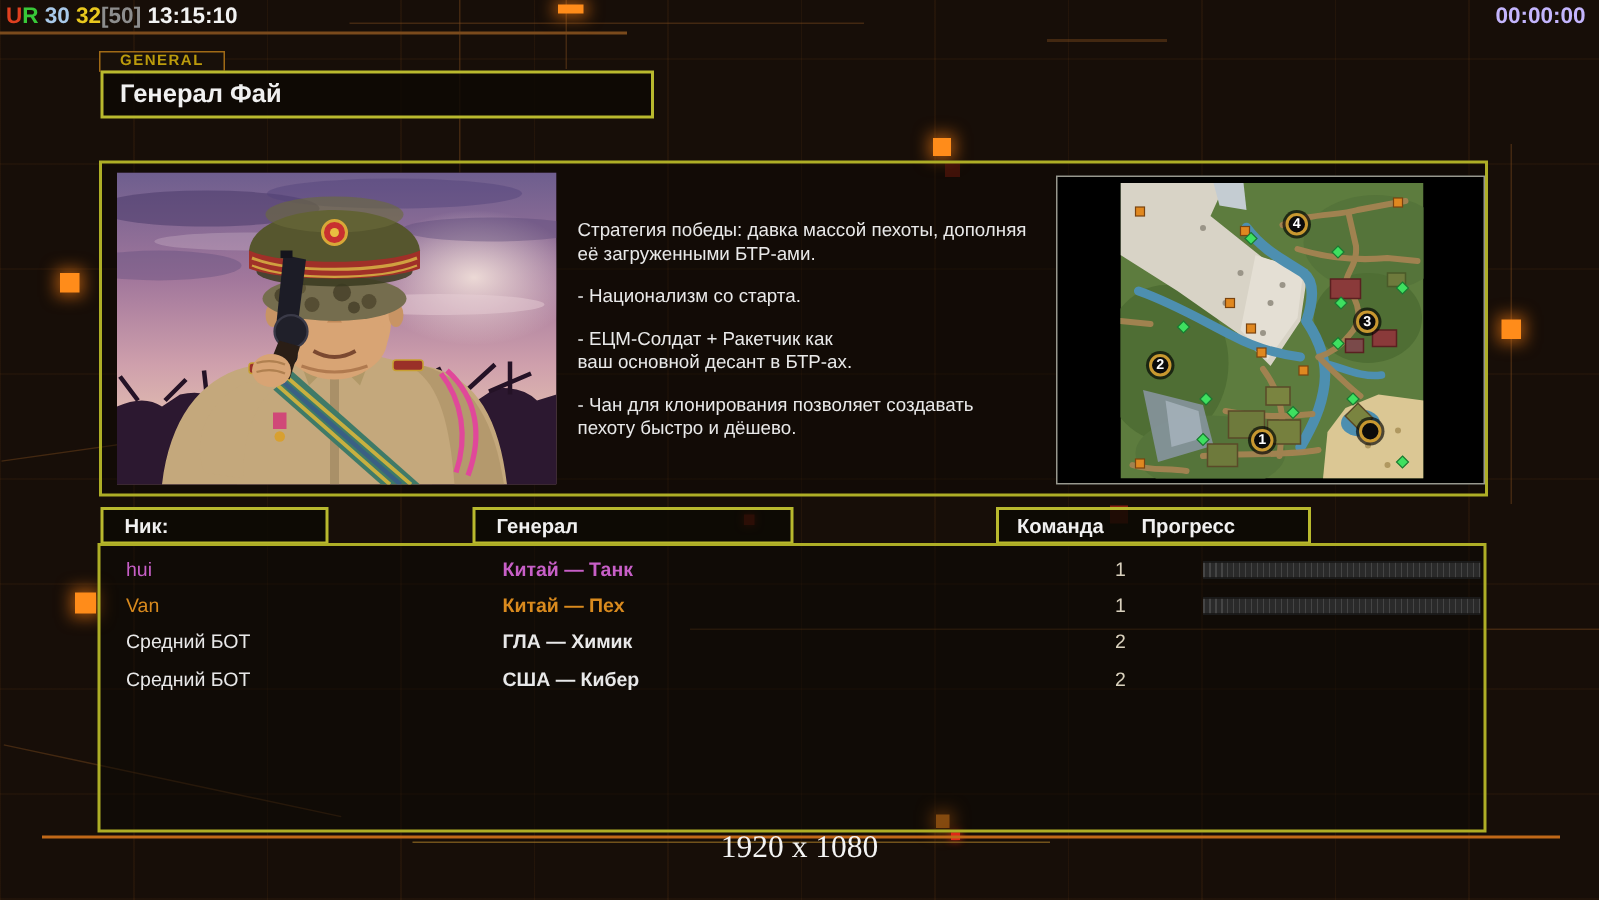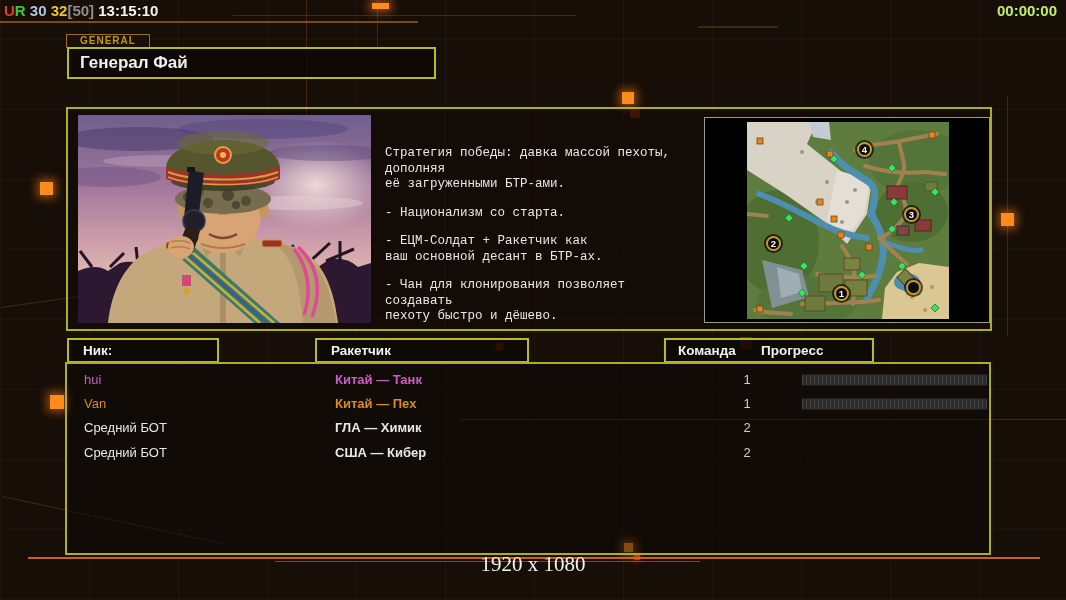--- a/index.html
+++ b/index.html
@@ -26,21 +26,21 @@
   .dot { position:absolute; background:#e02818; box-shadow:0 0 5px 1px rgba(220,40,20,.6); }
 
   
   .topbar-left { position:absolute; left:4px; top:2px; font-size:15px; font-weight:bold; white-space:pre; }
   .seg-red   { color:#e04020; }
   .seg-green { color:#38c838; }
   .seg-blue  { color:#a9c9e9; }
   .seg-yellow{ color:#e9c81e; }
   .seg-gray  { color:#8d8d8d; }
   .seg-white { color:#f2f2f2; }
-  .topbar-right { position:absolute; right:9px; top:2px; font-size:15px; font-weight:bold; color:#bef264; }
+  .topbar-right { position:absolute; right:9px; top:2px; font-size:15px; font-weight:bold; color:#c4b5fd; }
 
   
   .general-tab {
     position:absolute; left:66px; top:34px; height:14px; padding:0 13px;
     background:#18100a; border:1px solid #a06a16; border-bottom-color:#7a4a14;
     color:#bb9b0c; font-size:10px; font-weight:bold; letter-spacing:1px; line-height:12px;
   }
   .title-box {
     position:absolute; left:67px; top:47px; width:369px; height:32px;
     border:2px solid #b9b92e; background:rgba(12,9,4,.82);
@@ -50,21 +50,21 @@
   
   .upper-box {
     position:absolute; left:66px; top:107px; width:926px; height:224px;
     border:2px solid #aeae26; background:rgba(10,7,3,.35);
   }
   .portrait { position:absolute; left:78px; top:115px; width:293px; height:208px; background:#201018; }
   .strategy {
     position:absolute; left:385px; top:146px; width:312px;
     color:#e9e9e9; font-size:12.5px; line-height:15.5px;
   }
-  .strategy p { white-space:pre-line; margin:0 0 13px 0;font-family:Liberation Mono, monospace; }
+  .strategy p { white-space:pre-line; margin:0 0 13px 0; }
 
   .map-panel {
     position:absolute; left:704px; top:117px; width:286px; height:206px;
     background:#000; border:1px solid #98988e;
   }
   .map-wrap { position:absolute; left:42px; top:4px; width:202px; height:197px; }
   .map-marker {
     position:absolute; width:15px; height:15px; border-radius:50%;
     background:#0b0b0b; border:2px solid #c89830; box-shadow:0 0 0 2px rgba(0,0,0,.65);
     color:#fff; font-size:9.5px; font-weight:bold; text-align:center; line-height:11px;
@@ -320,21 +320,21 @@
       </svg>
       <div class="map-marker" style="left:87px;top:164px;">1</div>
       <div class="map-marker" style="left:19px;top:114px;">2</div>
       <div class="map-marker" style="left:157px;top:85px;">3</div>
       <div class="map-marker" style="left:110px;top:20px;">4</div>
       <div class="map-marker" style="left:159px;top:158px;"></div>
     </div>
   </div>
 
   <div class="hdr-box hdr-nick">Ник:</div>
-  <div class="hdr-box hdr-general">Ракетчик</div>
+  <div class="hdr-box hdr-general">Генерал</div>
   <div class="hdr-box hdr-team">
     <span class="t1">Команда</span>
     <span class="t2">Прогресс</span>
   </div>
 
   <div class="table-box">
     <div class="prow row-magenta" style="top:5px;">
       <span class="cell c-nick">hui</span>
       <span class="cell c-general">Китай — Танк</span>
       <span class="cell c-team">1</span>

